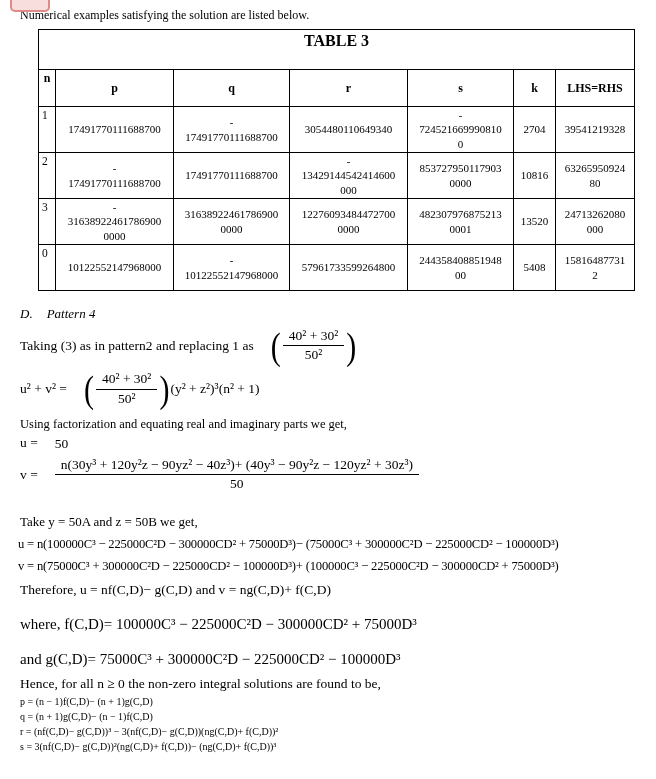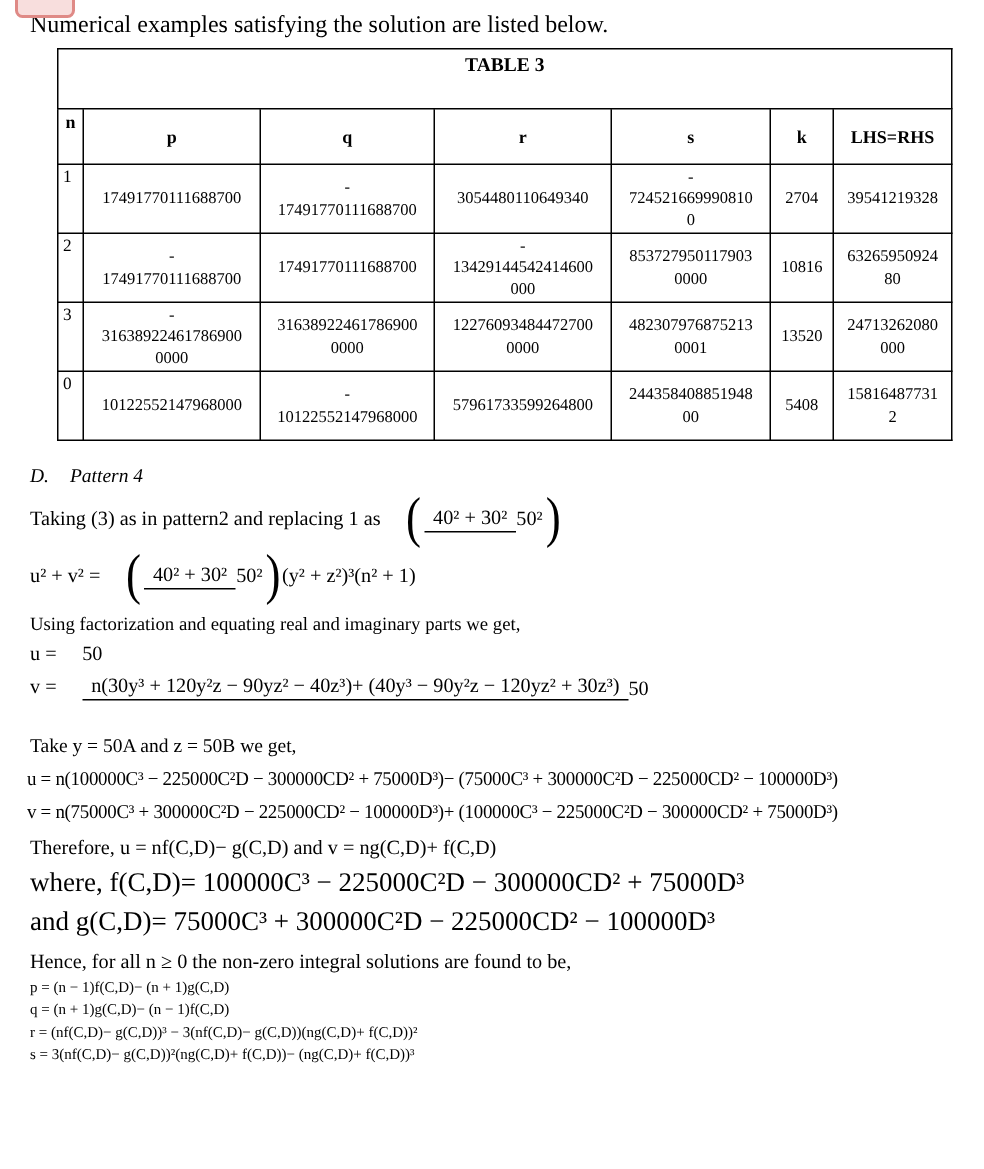--- a/index.html
+++ b/index.html
@@ -5,47 +5,47 @@
   html,body{margin:0;padding:0;}
   body{
     width:656px;height:779px;background:#ffffff;color:#000;
     font-family:"Liberation Serif","DejaVu Serif",serif;
     position:relative;overflow:hidden;
   }
   .red-tab{
     position:absolute;top:-7px;left:10px;width:36px;height:15px;
     background:#f8dedd;border:2px solid #df8a86;border-radius:5px;
   }
-  .intro{margin:8px 0 6px 20px;font-size:16px;}
+  .intro{margin:8px 0 6px 20px;font-size:12px;}
   table{border-collapse:collapse;margin-left:38px;width:596px;table-layout:fixed;}
   td,th{border:1px solid #000;padding:1px 2px;}
-  .title-cell{height:36px;vertical-align:top;text-align:center;font-weight:bold;font-size:13px;padding-top:2px;}
+  .title-cell{height:36px;vertical-align:top;text-align:center;font-weight:bold;font-size:16px;padding-top:2px;}
   th{font-weight:bold;font-size:12px;}
   .hdr-row th{height:34px;vertical-align:middle;text-align:center;}
   .hdr-row th.ncell{vertical-align:top;}
   tr.data-row{height:46px;}
   tr.data-row td{font-size:11px;text-align:center;vertical-align:middle;white-space:pre-line;line-height:1.3;}
   tr.data-row td.ncell{vertical-align:top;text-align:left;font-size:11.5px;padding-left:3px;white-space:normal;}
   .section{margin:15px 0 0 20px;font-style:italic;font-size:13px;}
   .section .sec-title{margin-left:14px;}
   .eq{margin-left:20px;font-size:13.5px;display:flex;align-items:center;}
   .eq .pre{margin-right:16px;white-space:pre;}
-  .frac{display:inline-flex;flex-direction:row;align-items:center;text-align:center;margin:0 1px;line-height:1.2;}
+  .frac{display:inline-flex;flex-direction:column;align-items:center;text-align:center;margin:0 1px;line-height:1.2;}
   .frac .num{padding:0 6px 1px;border-bottom:1px solid #000;}
   .frac .den{padding-top:1px;}
   .bigparen{font-size:30px;font-weight:400;line-height:1;transform:scaleY(1.25);margin:0 1px;}
   .eq-taking{margin-top:6px;}
   .eq-uv{margin-top:8px;}
   .plain{margin:10px 0 0 20px;font-size:12.5px;}
   .eq-u{margin-top:3px;}
   .eq-v{margin-top:5px;}
   .take-line{margin-top:22px;font-size:13px;}
   .squeeze{margin:6px 0 0 18px;font-size:13px;white-space:nowrap;transform:scaleX(0.97);transform-origin:left center;letter-spacing:-0.2px;}
   .t-line{margin:8px 0 0 20px;font-size:13.5px;}
-  .w-line{margin:5px 0 0 20px;font-size:18px;}
+  .w-line{margin:18px 0 0 20px;font-size:15px;}
   .sol{margin:4px 0 0 20px;font-size:10px;}
 </style>
 </head>
 <body>
 
 <div class="red-tab"></div>
 
 <p class="intro">Numerical examples satisfying the solution are listed below.</p>
 
 <table>

